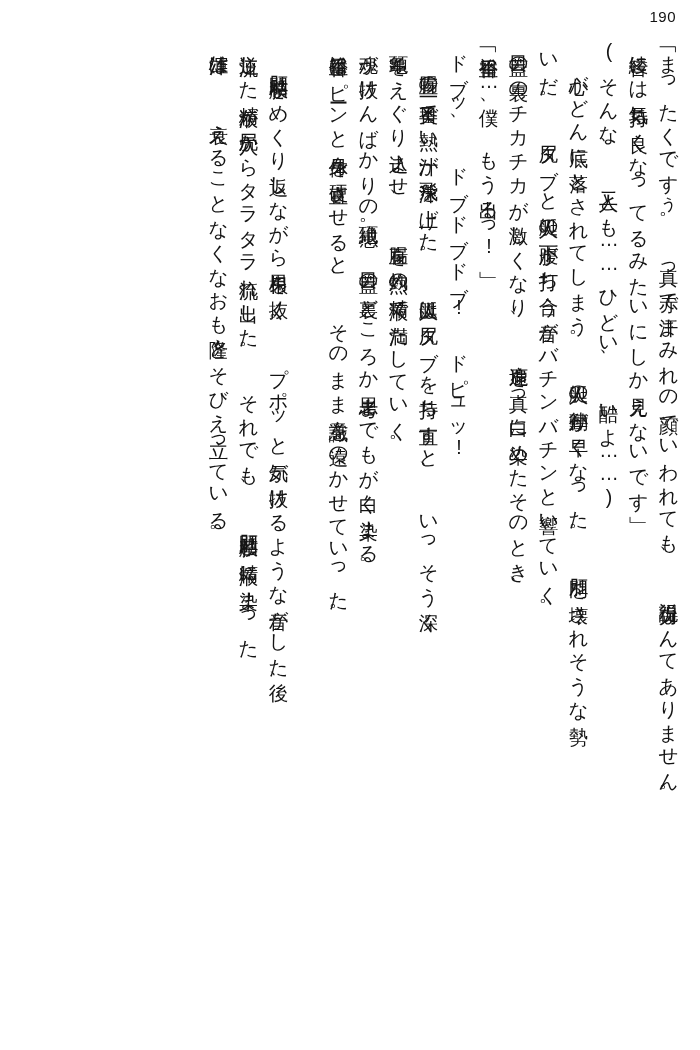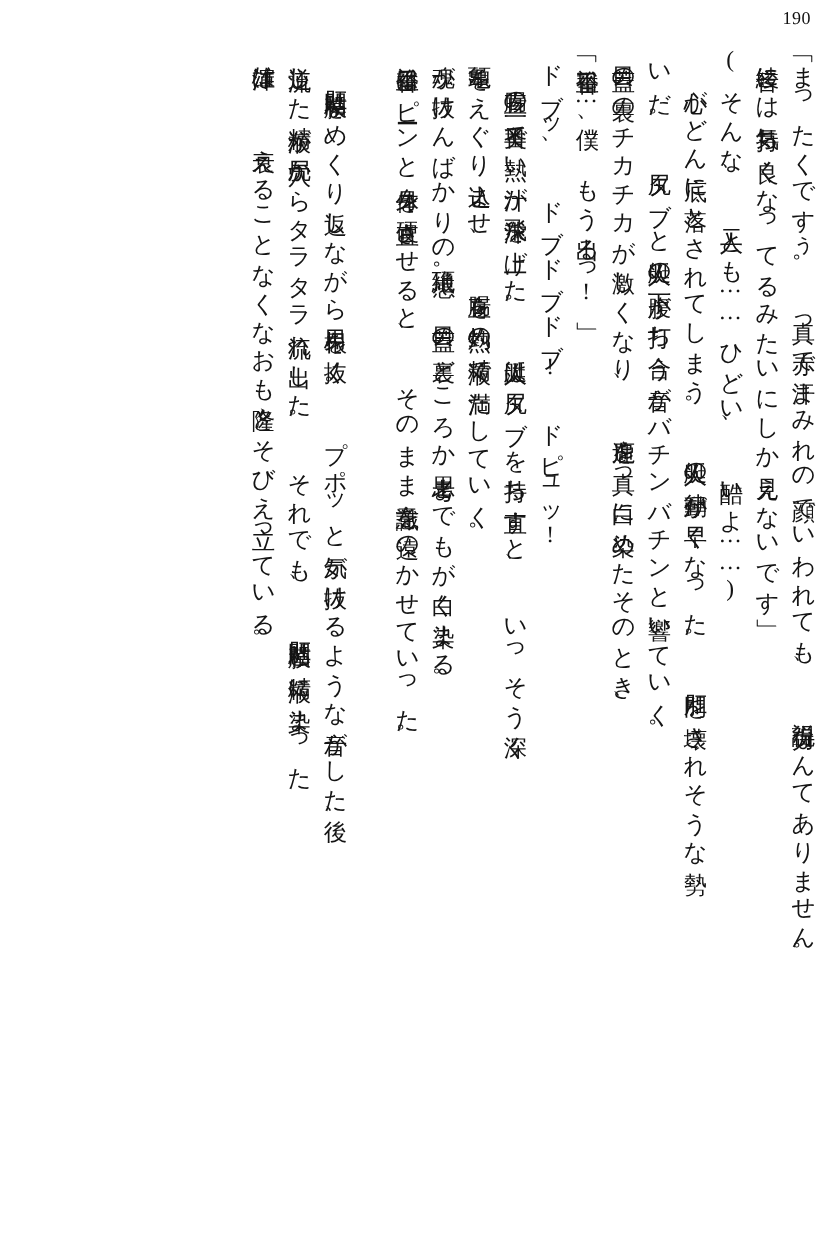--- a/index.html
+++ b/index.html
@@ -6,21 +6,21 @@
     margin: 0;
     padding: 0;
     background: #ffffff;
   }
   .page {
     position: relative;
     width: 700px;
     height: 1050px;
     background: #ffffff;
     overflow: hidden;
-    font-family: Liberation Serif, serif;
+    font-family: Liberation Sans, sans-serif;
     color: #1a1a1a;
   }
   .page-number {
     position: absolute;
     top: 8px;
     right: 24px;
     font-size: 15px;
     letter-spacing: 0.5px;
     color: #111;
   }

